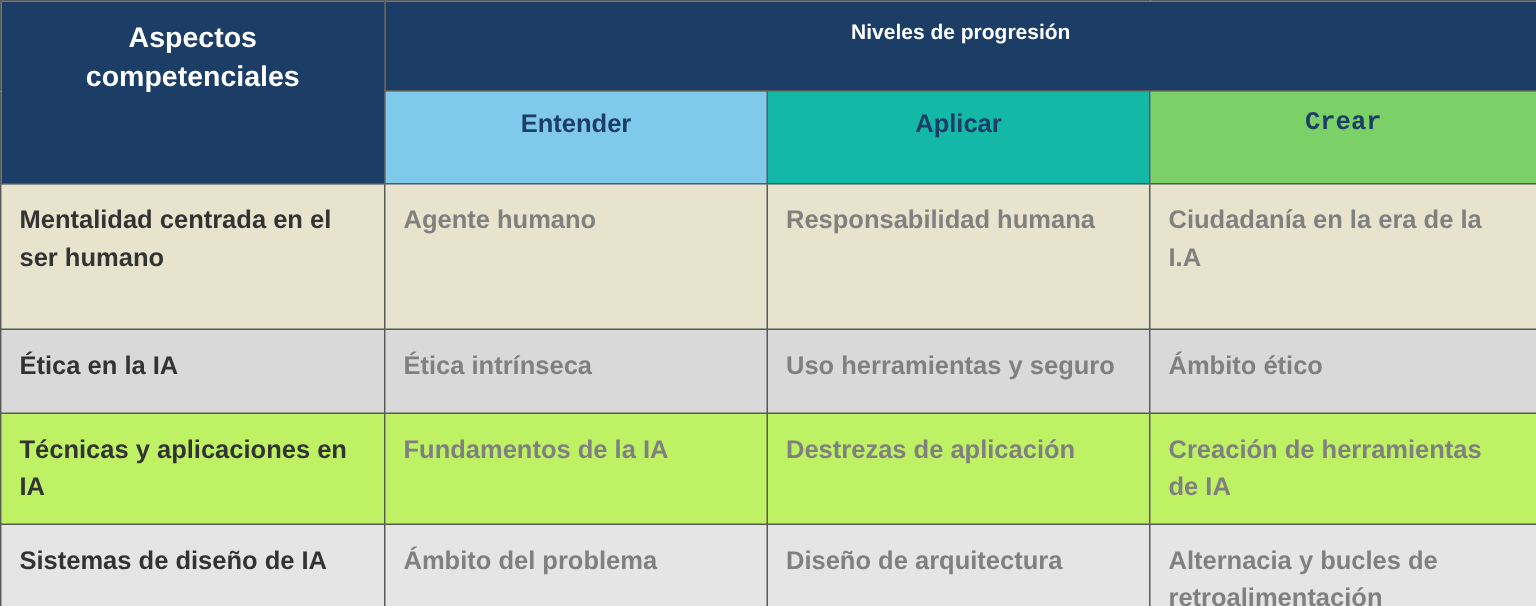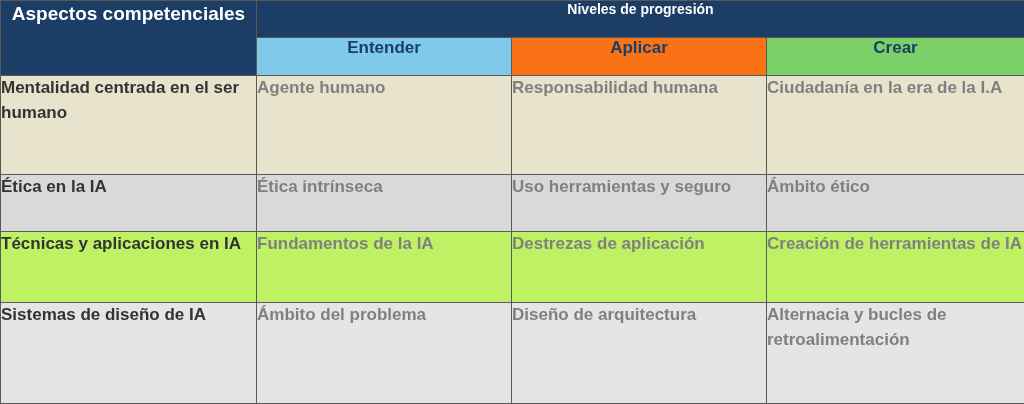--- a/index.html
+++ b/index.html
@@ -16,21 +16,21 @@
   }
 
   .matrix {
     width: 1024px;
     height: 404px;
     border-collapse: collapse;
     table-layout: fixed;
   }
 
   .matrix td, .matrix th {
-    padding: 0;
+    padding: 12px;
     margin: 0;
     vertical-align: top;
     border: 1px solid #595959;
   }
 
   
   col.c1 { width: 256px; }
   col.c2 { width: 255px; }
   col.c3 { width: 255px; }
   col.c4 { width: 258px; }
@@ -64,22 +64,22 @@
     height: 37px;
     text-align: center;
     vertical-align: middle;
     font-weight: bold;
     font-size: 17px;
     color: #1B3D66;
     padding: 2px 6px 4px 6px;
     border-color: #595959;
   }
   .lvl-entender { background: #7FC9EA; }
-  .lvl-aplicar  { background: #f97316; }
-  .lvl-crear    { background: #7BD167; }
+  .lvl-aplicar  { background: #14b8a6; }
+  .lvl-crear    { background: #7BD167; font-family: Liberation Mono, monospace; }
 
   
   .aspect-cell {
     font-weight: bold;
     font-size: 17px;
     line-height: 1.45;
     color: #333333;
     padding: 8px 10px 8px 10px;
   }
   .level-cell {

